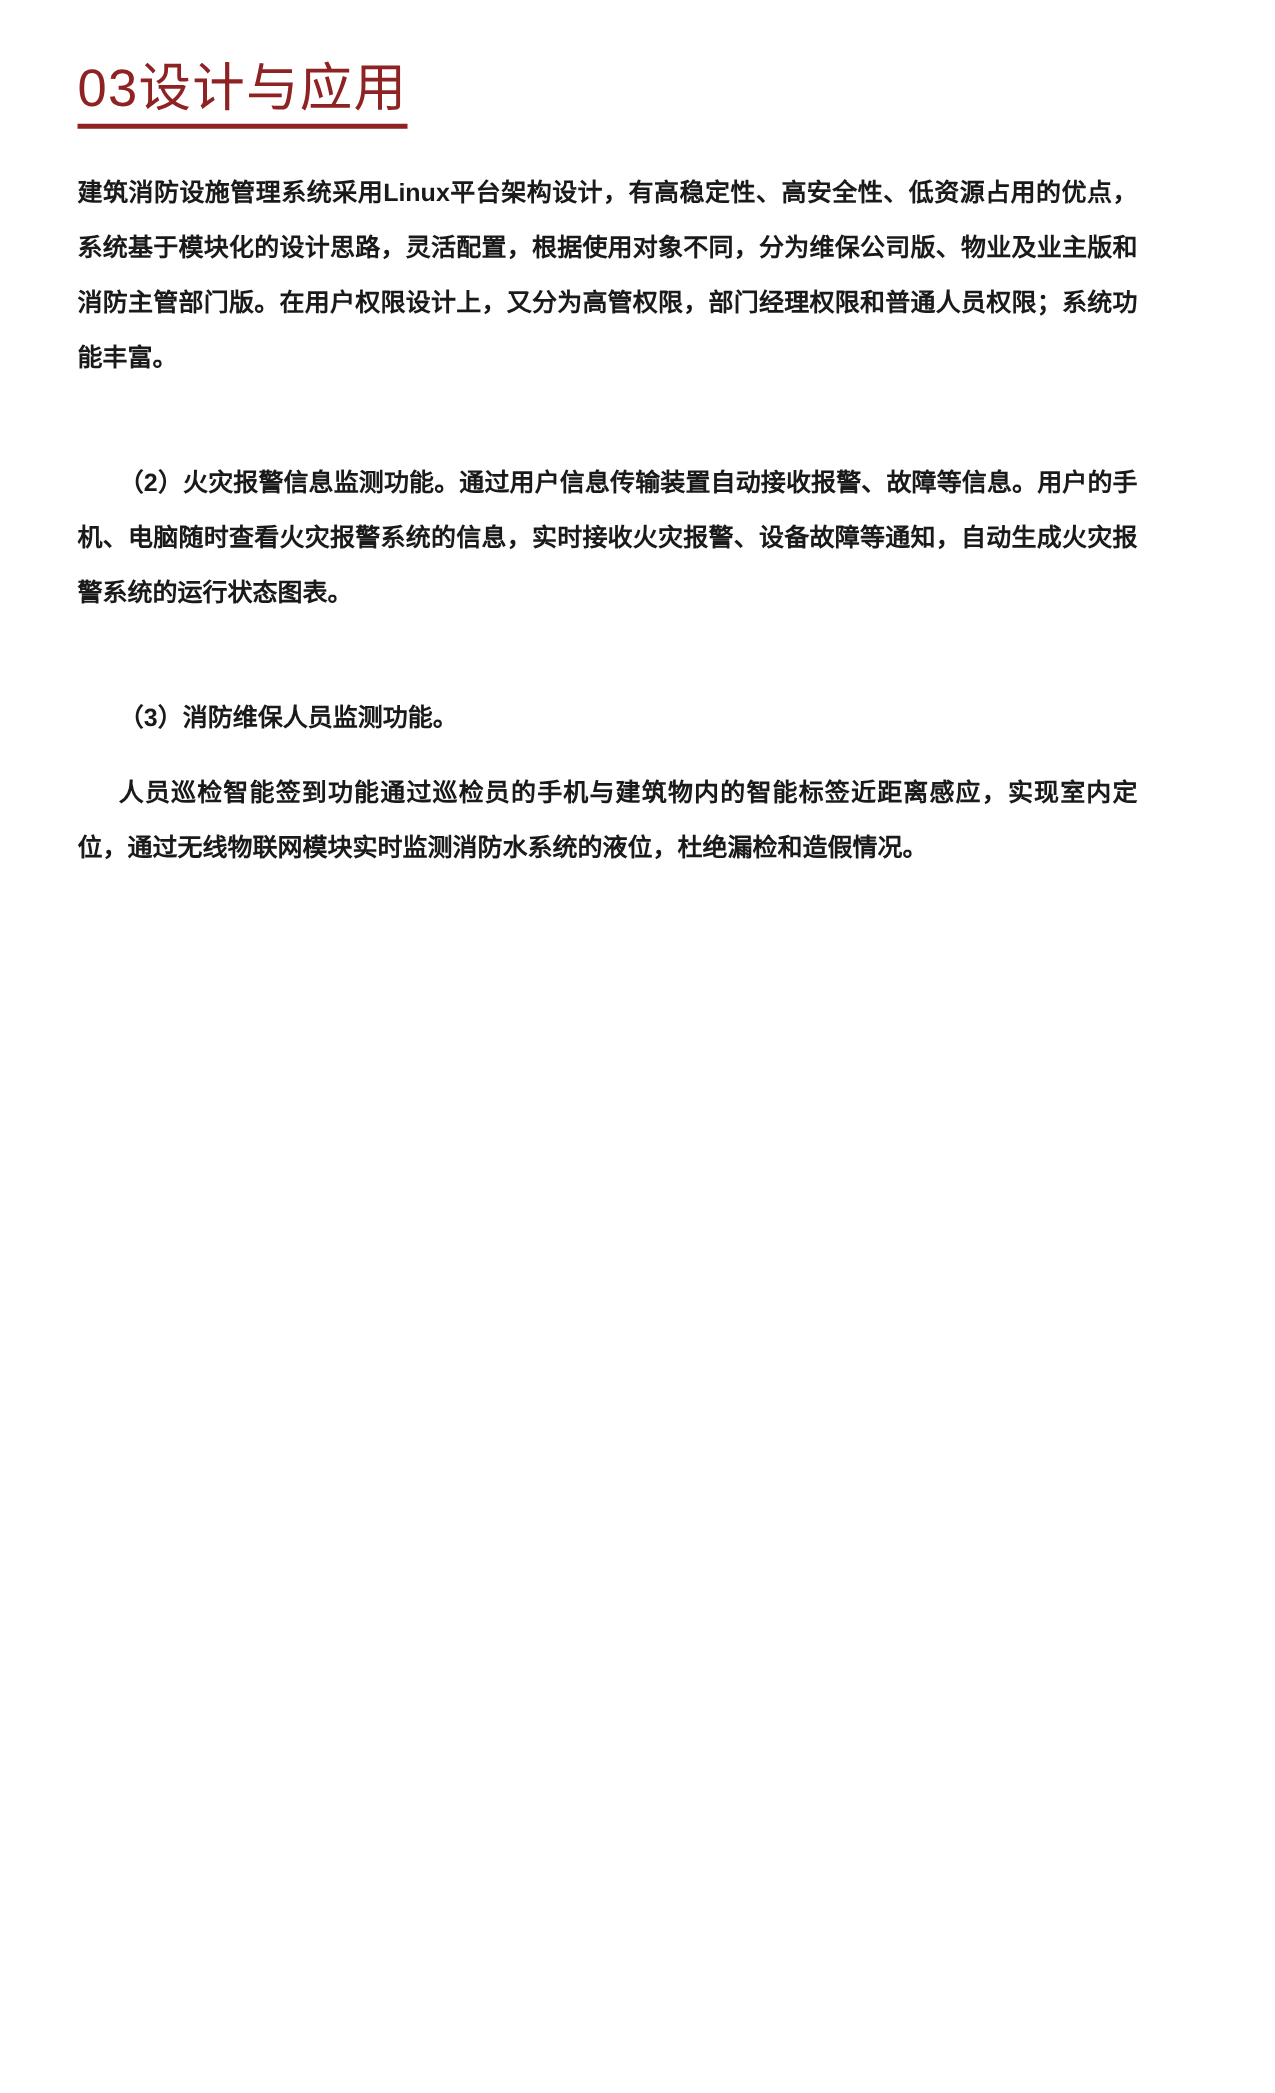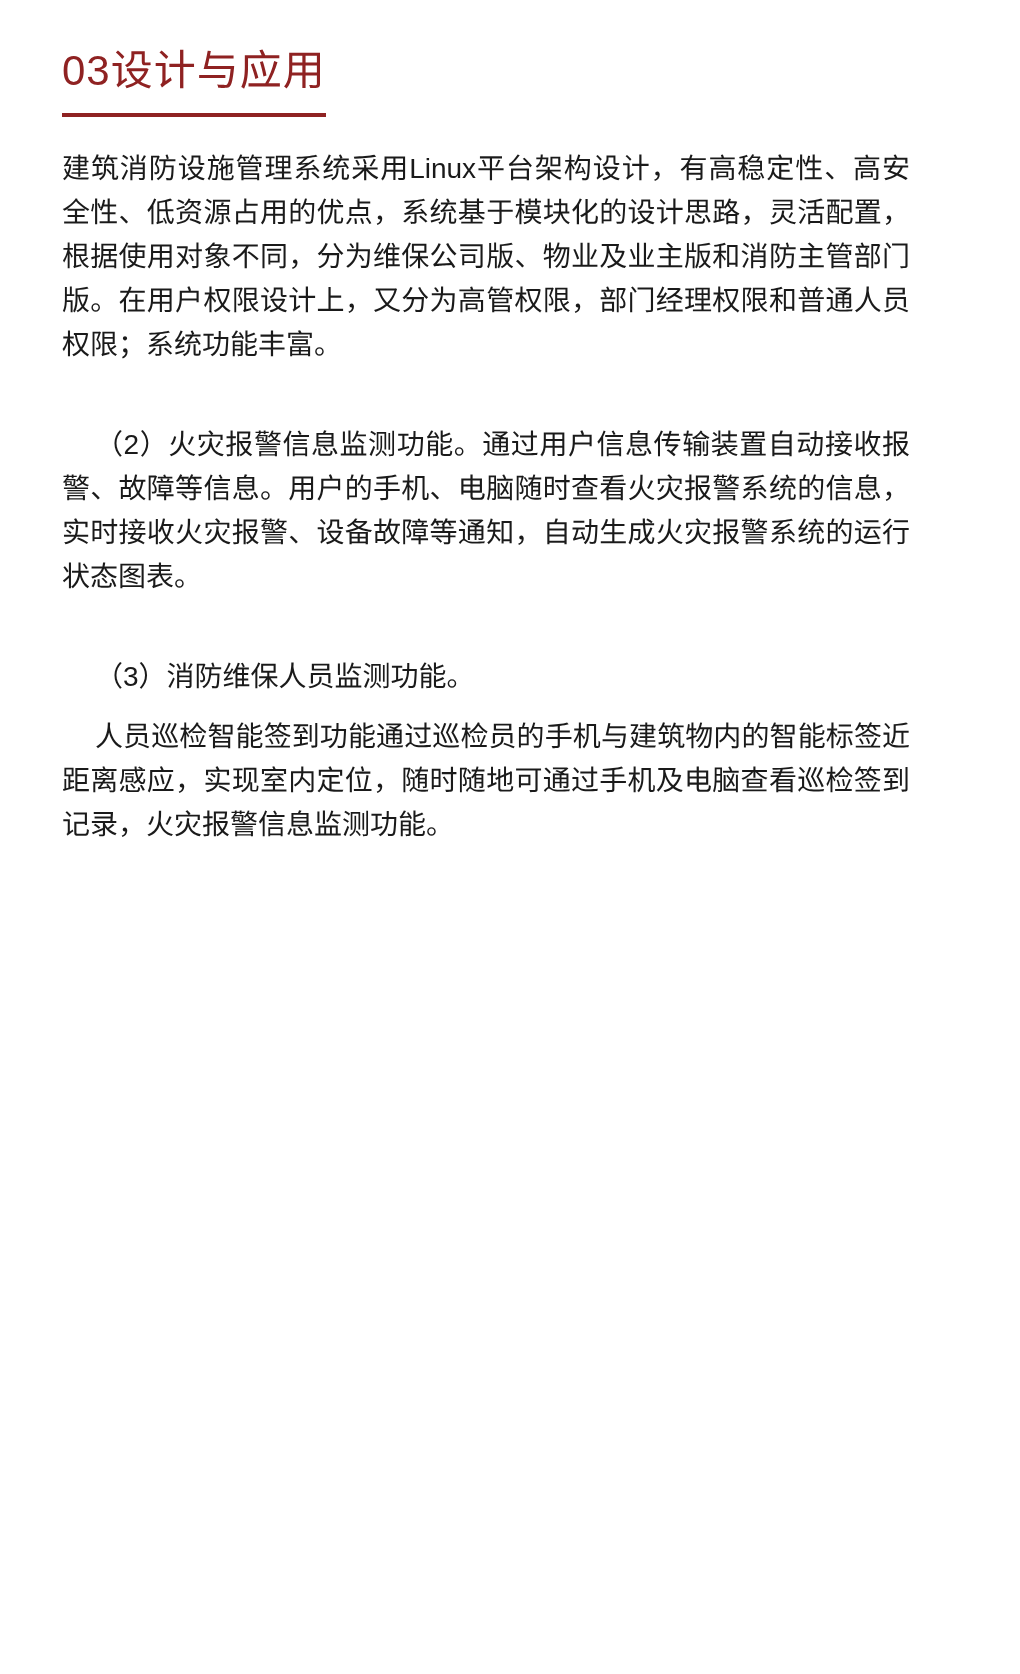--- a/index.html
+++ b/index.html
@@ -19,28 +19,28 @@
     margin: 0 0 30px 0;
   }
   h1.doc-title {
     display: inline-block;
     margin: 0;
     font-size: 42px;
     line-height: 1.2;
     font-weight: 400;
     color: #8f2222;
     border-bottom: 4px solid #8f2222;
-    padding-bottom: 17px;
+    padding-bottom: 3px;
     letter-spacing: 1px;
   }
   p.para, h2.sec-heading {
     margin: 0 0 56px 0;
-    font-size: 28px;
+    font-size: 20px;
     line-height: 44px;
-    font-weight: 400;
+    font-weight: 700;
     text-align: justify;
     word-break: break-all;
   }
   h2.sec-heading {
     text-indent: 33px;
     text-align: left;
   }
   p.indent {
     text-indent: 33px;
   }
@@ -56,14 +56,14 @@
 </div>
 
 <p class="para">建筑消防设施管理系统采用Linux平台架构设计，有高稳定性、高安全性、低资源占用的优点，系统基于模块化的设计思路，灵活配置，根据使用对象不同，分为维保公司版、物业及业主版和消防主管部门版。在用户权限设计上，又分为高管权限，部门经理权限和普通人员权限；系统功能丰富。</p>
 
 <section>
   <p class="para indent">（2）火灾报警信息监测功能。通过用户信息传输装置自动接收报警、故障等信息。用户的手机、电脑随时查看火灾报警系统的信息，实时接收火灾报警、设备故障等通知，自动生成火灾报警系统的运行状态图表。</p>
   <p class="para indent no-gap">（3）消防维保人员监测功能。</p>
 </section>
 
 <section>
-  <p class="para indent">人员巡检智能签到功能通过巡检员的手机与建筑物内的智能标签近距离感应，实现室内定位，随时随地可通过手机及电脑查看巡检签到记录，火灾报警信息监测功能。</p>
+  <p class="para indent">人员巡检智能签到功能通过巡检员的手机与建筑物内的智能标签近距离感应，实现室内定位，通过无线物联网模块实时监测消防水系统的液位，杜绝漏检和造假情况。</p>
 </section>
 
 </body></html>

